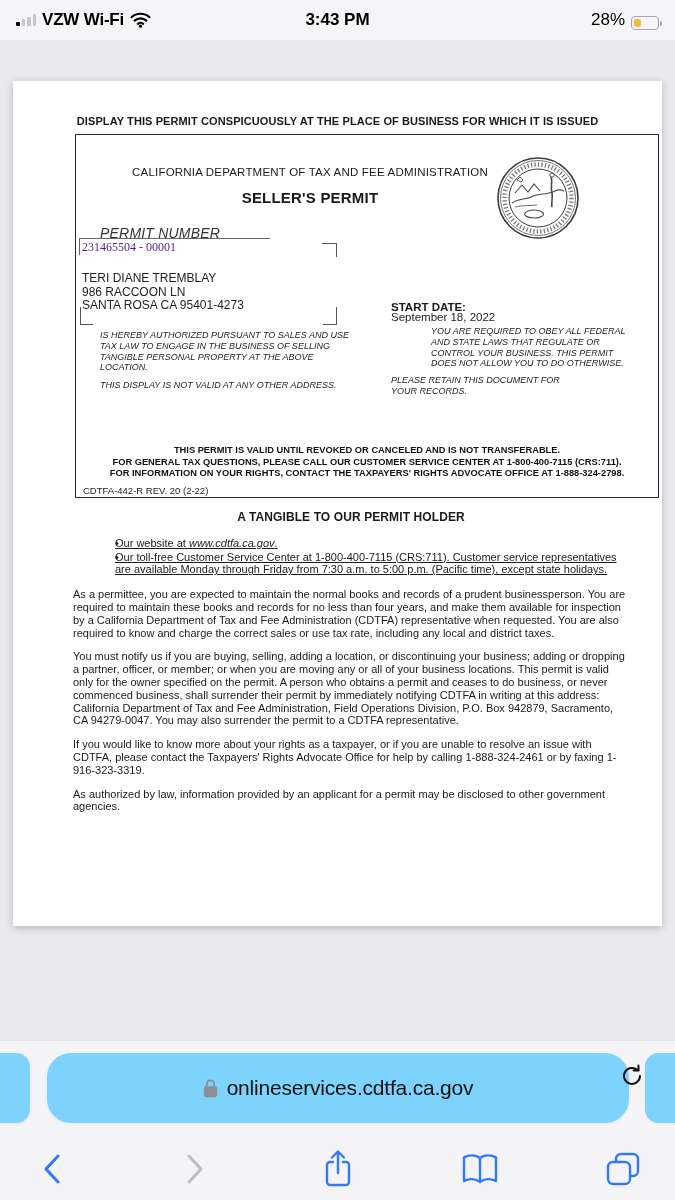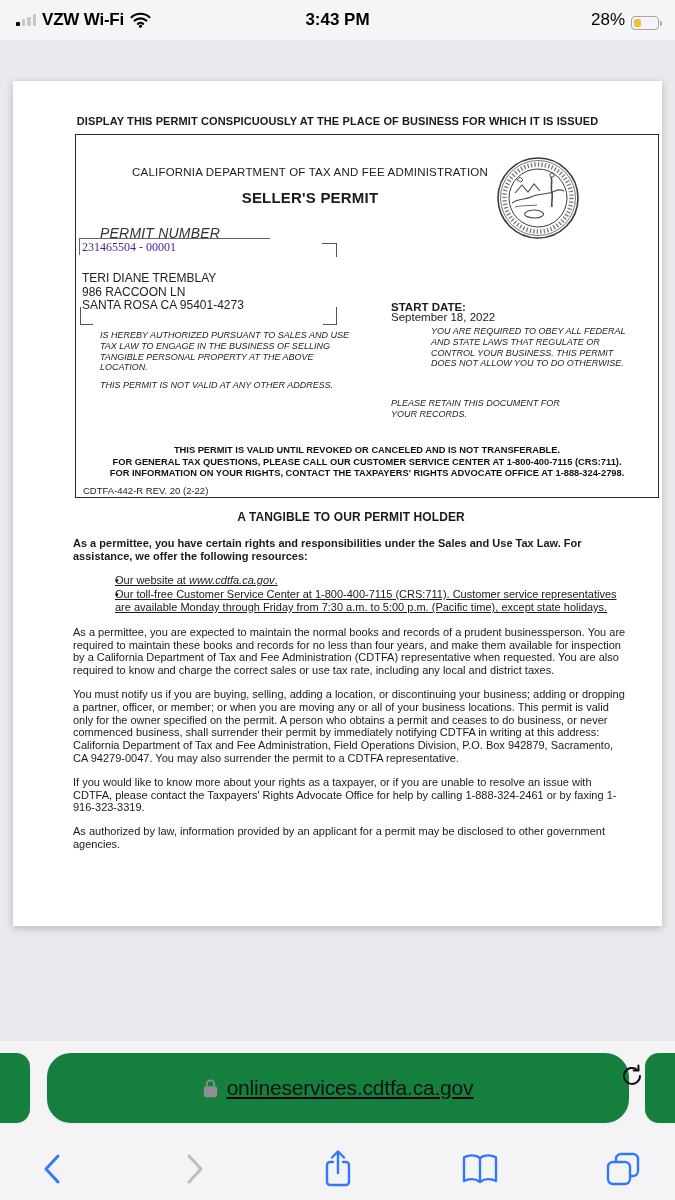--- a/index.html
+++ b/index.html
@@ -77,21 +77,21 @@
     font-size:9px; font-style:italic; line-height:10.8px; color:#222;}
   .notvalid-text{ position:absolute; top:245px; left:24px; width:270px;
     font-size:9px; font-style:italic; color:#222;}
 
   .startdate-label{ position:absolute; top:142px; left:315px; font-size:11.5px;
     font-weight:bold;margin-top:24px;}
   .startdate-value{ position:absolute; top:156px; left:315px; font-size:11.5px;margin-top:20px;}
   .obey-text{ position:absolute; top:191px; left:315px; width:196px;
     font-size:9px; font-style:italic; line-height:10.8px; color:#222;margin-left:40px;}
   .retain-text{ position:absolute; top:240px; left:315px; width:196px;
-    font-size:9px; font-style:italic; line-height:10.8px; color:#222;margin-top:23px;}
+    font-size:9px; font-style:italic; line-height:10.8px; color:#222;}
 
   .pb-notice{ position:absolute; top:310px; left:0; width:100%; text-align:center;
     font-size:9.3px; font-weight:bold; line-height:11.6px; color:#111;}
   .form-number{ position:absolute; top:350px; left:7px; font-size:9.5px; color:#222;}
 
   
   .message{ position:absolute; top:430px; left:60px; width:556px;
     font-size:11px; line-height:12.8px; color:#1a1a1a;}
   .msg-title{ text-align:center; font-weight:bold; font-size:12px;
     margin-bottom:13px; letter-spacing:0.1px;}
@@ -99,22 +99,22 @@
   .msg-bullets{ margin-bottom:12px;}
   .bullet-row{ display:flex; margin-bottom:1px;}
   .bullet-dot{ width:27px; padding-left:42px; flex:0 0 auto;}
   .bullet-body{ flex:1;text-decoration:underline;}
   .msg-para{ margin-bottom:11px;}
   .it{ font-style:italic;}
 
   
   .browser-bar{ position:absolute; left:0; top:1040px; width:675px; height:160px;
     background:#f4f4f6; border-top:1px solid rgba(0,0,0,0.06); z-index:30;}
-  .pill{ background:#15803d; border-radius:24px;
-    box-shadow:0 1px 3px rgba(0,0,0,0.06);text-decoration:underline;}
+  .pill{ background:#7dd3fc; border-radius:24px;
+    box-shadow:0 1px 3px rgba(0,0,0,0.06);}
   .pill-left{ position:absolute; left:0; top:12px; width:30px; height:70px;
     border-radius:0 14px 14px 0;}
   .pill-right{ position:absolute; right:0; top:12px; width:30px; height:70px;
     border-radius:14px 0 0 14px;}
   .url-pill{ position:absolute; left:47px; top:12px; width:582px; height:70px;
     display:flex; align-items:center; justify-content:center; gap:9px;
     cursor:pointer;}
   .url-text{ font-size:21px; color:#111; letter-spacing:-0.2px;}
   .reload-btn{ position:absolute; right:24px; top:16px; width:38px; height:38px;
     display:flex; align-items:center; justify-content:center; cursor:pointer;}
@@ -186,38 +186,37 @@
 
       <div class="mark mark-tr"></div>
       <div class="mark mark-bl"></div>
       <div class="mark mark-br"></div>
 
       <div class="holder">TERI DIANE TREMBLAY
 986 RACCOON LN
 SANTA ROSA CA  95401-4273</div>
 
       <div class="auth-text it">IS HEREBY AUTHORIZED PURSUANT TO SALES AND USE TAX LAW TO ENGAGE IN THE BUSINESS OF SELLING TANGIBLE PERSONAL PROPERTY AT THE ABOVE LOCATION.</div>
-      <div class="notvalid-text it">THIS PERMIT IS NOT VALID AT ANY OTHER ADDRESS.</div>
+      <div class="notvalid-text it">THIS DISPLAY IS NOT VALID AT ANY OTHER ADDRESS.</div>
 
       <div class="startdate-label">START DATE:</div>
       <div class="startdate-value">September 18, 2022</div>
       <div class="obey-text it">YOU ARE REQUIRED TO OBEY ALL FEDERAL AND STATE LAWS THAT REGULATE OR CONTROL YOUR BUSINESS. THIS PERMIT DOES NOT ALLOW YOU TO DO OTHERWISE.</div>
       <div class="retain-text it">PLEASE RETAIN THIS DOCUMENT FOR YOUR RECORDS.</div>
 
       <div class="pb-notice">
         <div>THIS PERMIT IS VALID UNTIL REVOKED OR CANCELED AND IS NOT TRANSFERABLE.</div>
         <div>FOR GENERAL TAX QUESTIONS, PLEASE CALL OUR CUSTOMER SERVICE CENTER AT 1-800-400-7115 (CRS:711).</div>
         <div>FOR INFORMATION ON YOUR RIGHTS, CONTACT THE TAXPAYERS' RIGHTS ADVOCATE OFFICE AT 1-888-324-2798.</div>
       </div>
       <div class="form-number">CDTFA-442-R REV. 20 (2-22)</div>
     </div>
 
     <div class="message">
       <div class="msg-title">A TANGIBLE TO OUR PERMIT HOLDER</div>
-      <div class="msg-intro">As a permittee, you have certain rights and responsibilities under the Sales and Use Tax Law. For assistance, we offer the following resources:</div>
 
       <div class="msg-bullets">
         <div class="bullet-row">
           <span class="bullet-dot">•</span>
           <span class="bullet-body"><span>Our website at </span><span class="it">www.cdtfa.ca.gov</span><span>.</span></span>
         </div>
         <div class="bullet-row">
           <span class="bullet-dot">•</span>
           <span class="bullet-body">Our toll-free Customer Service Center at 1-800-400-7115 (CRS:711). Customer service representatives are available Monday through Friday from 7:30 a.m. to 5:00 p.m. (Pacific time), except state holidays.</span>
         </div>

